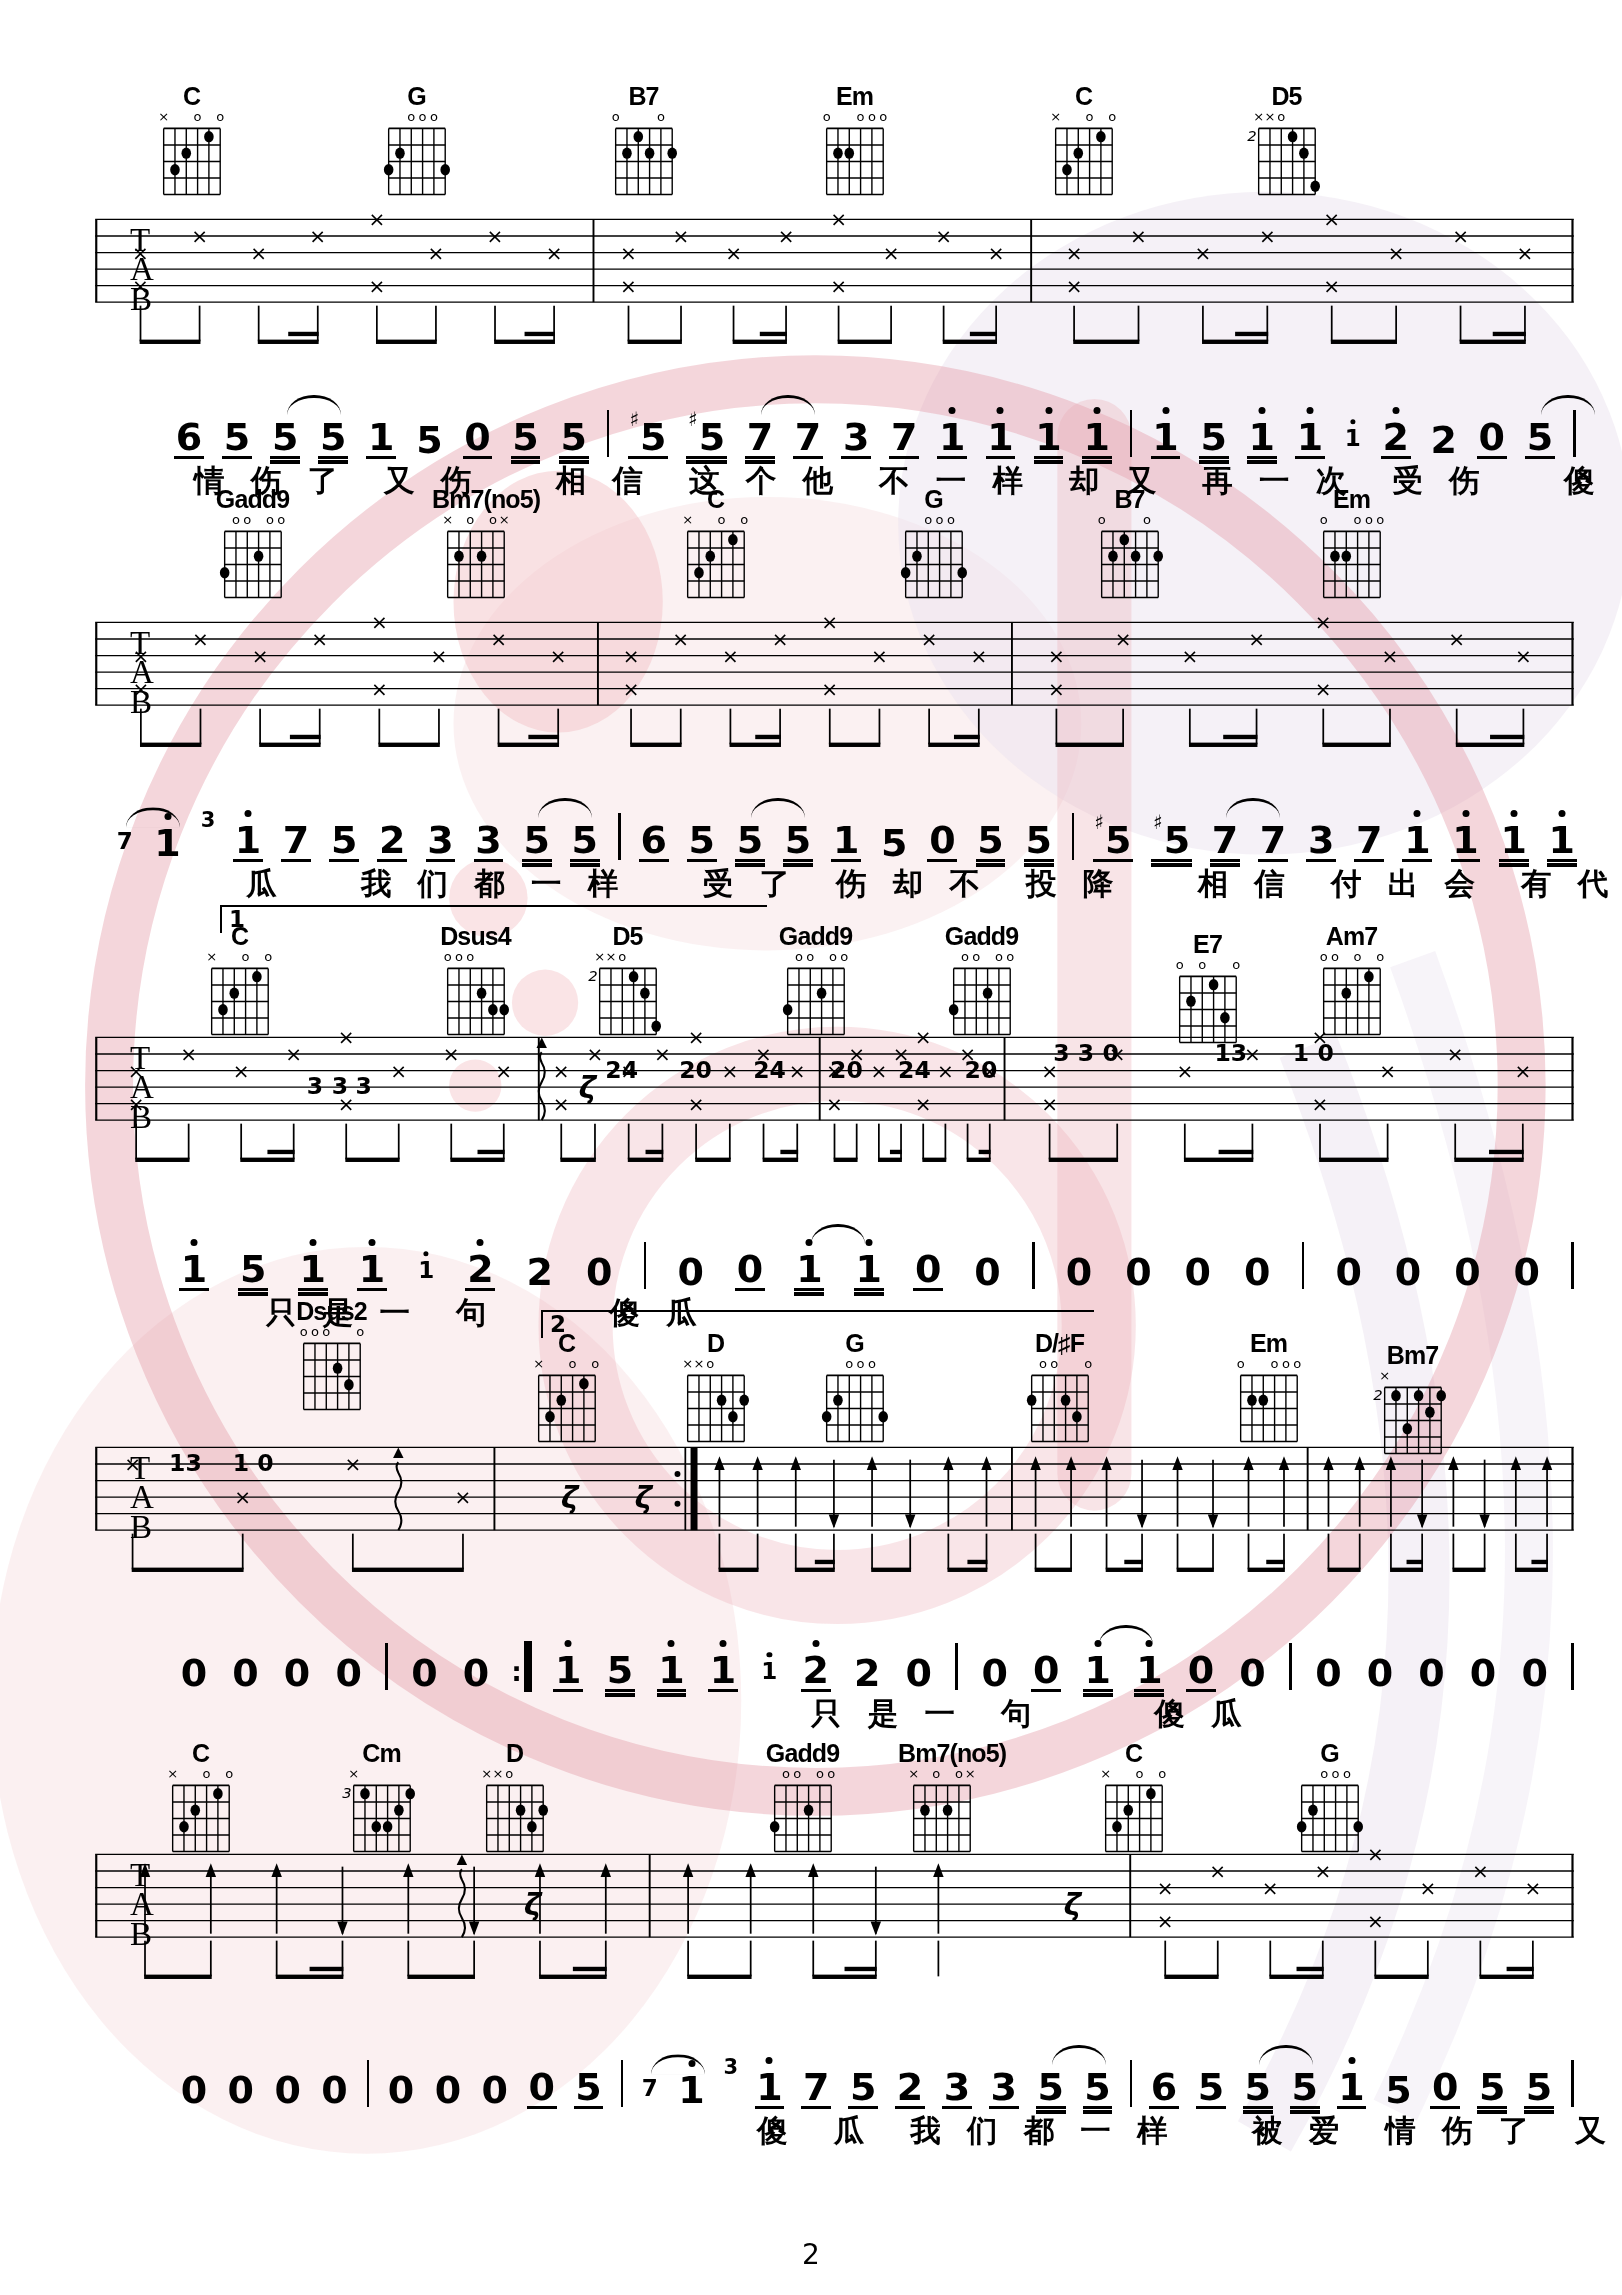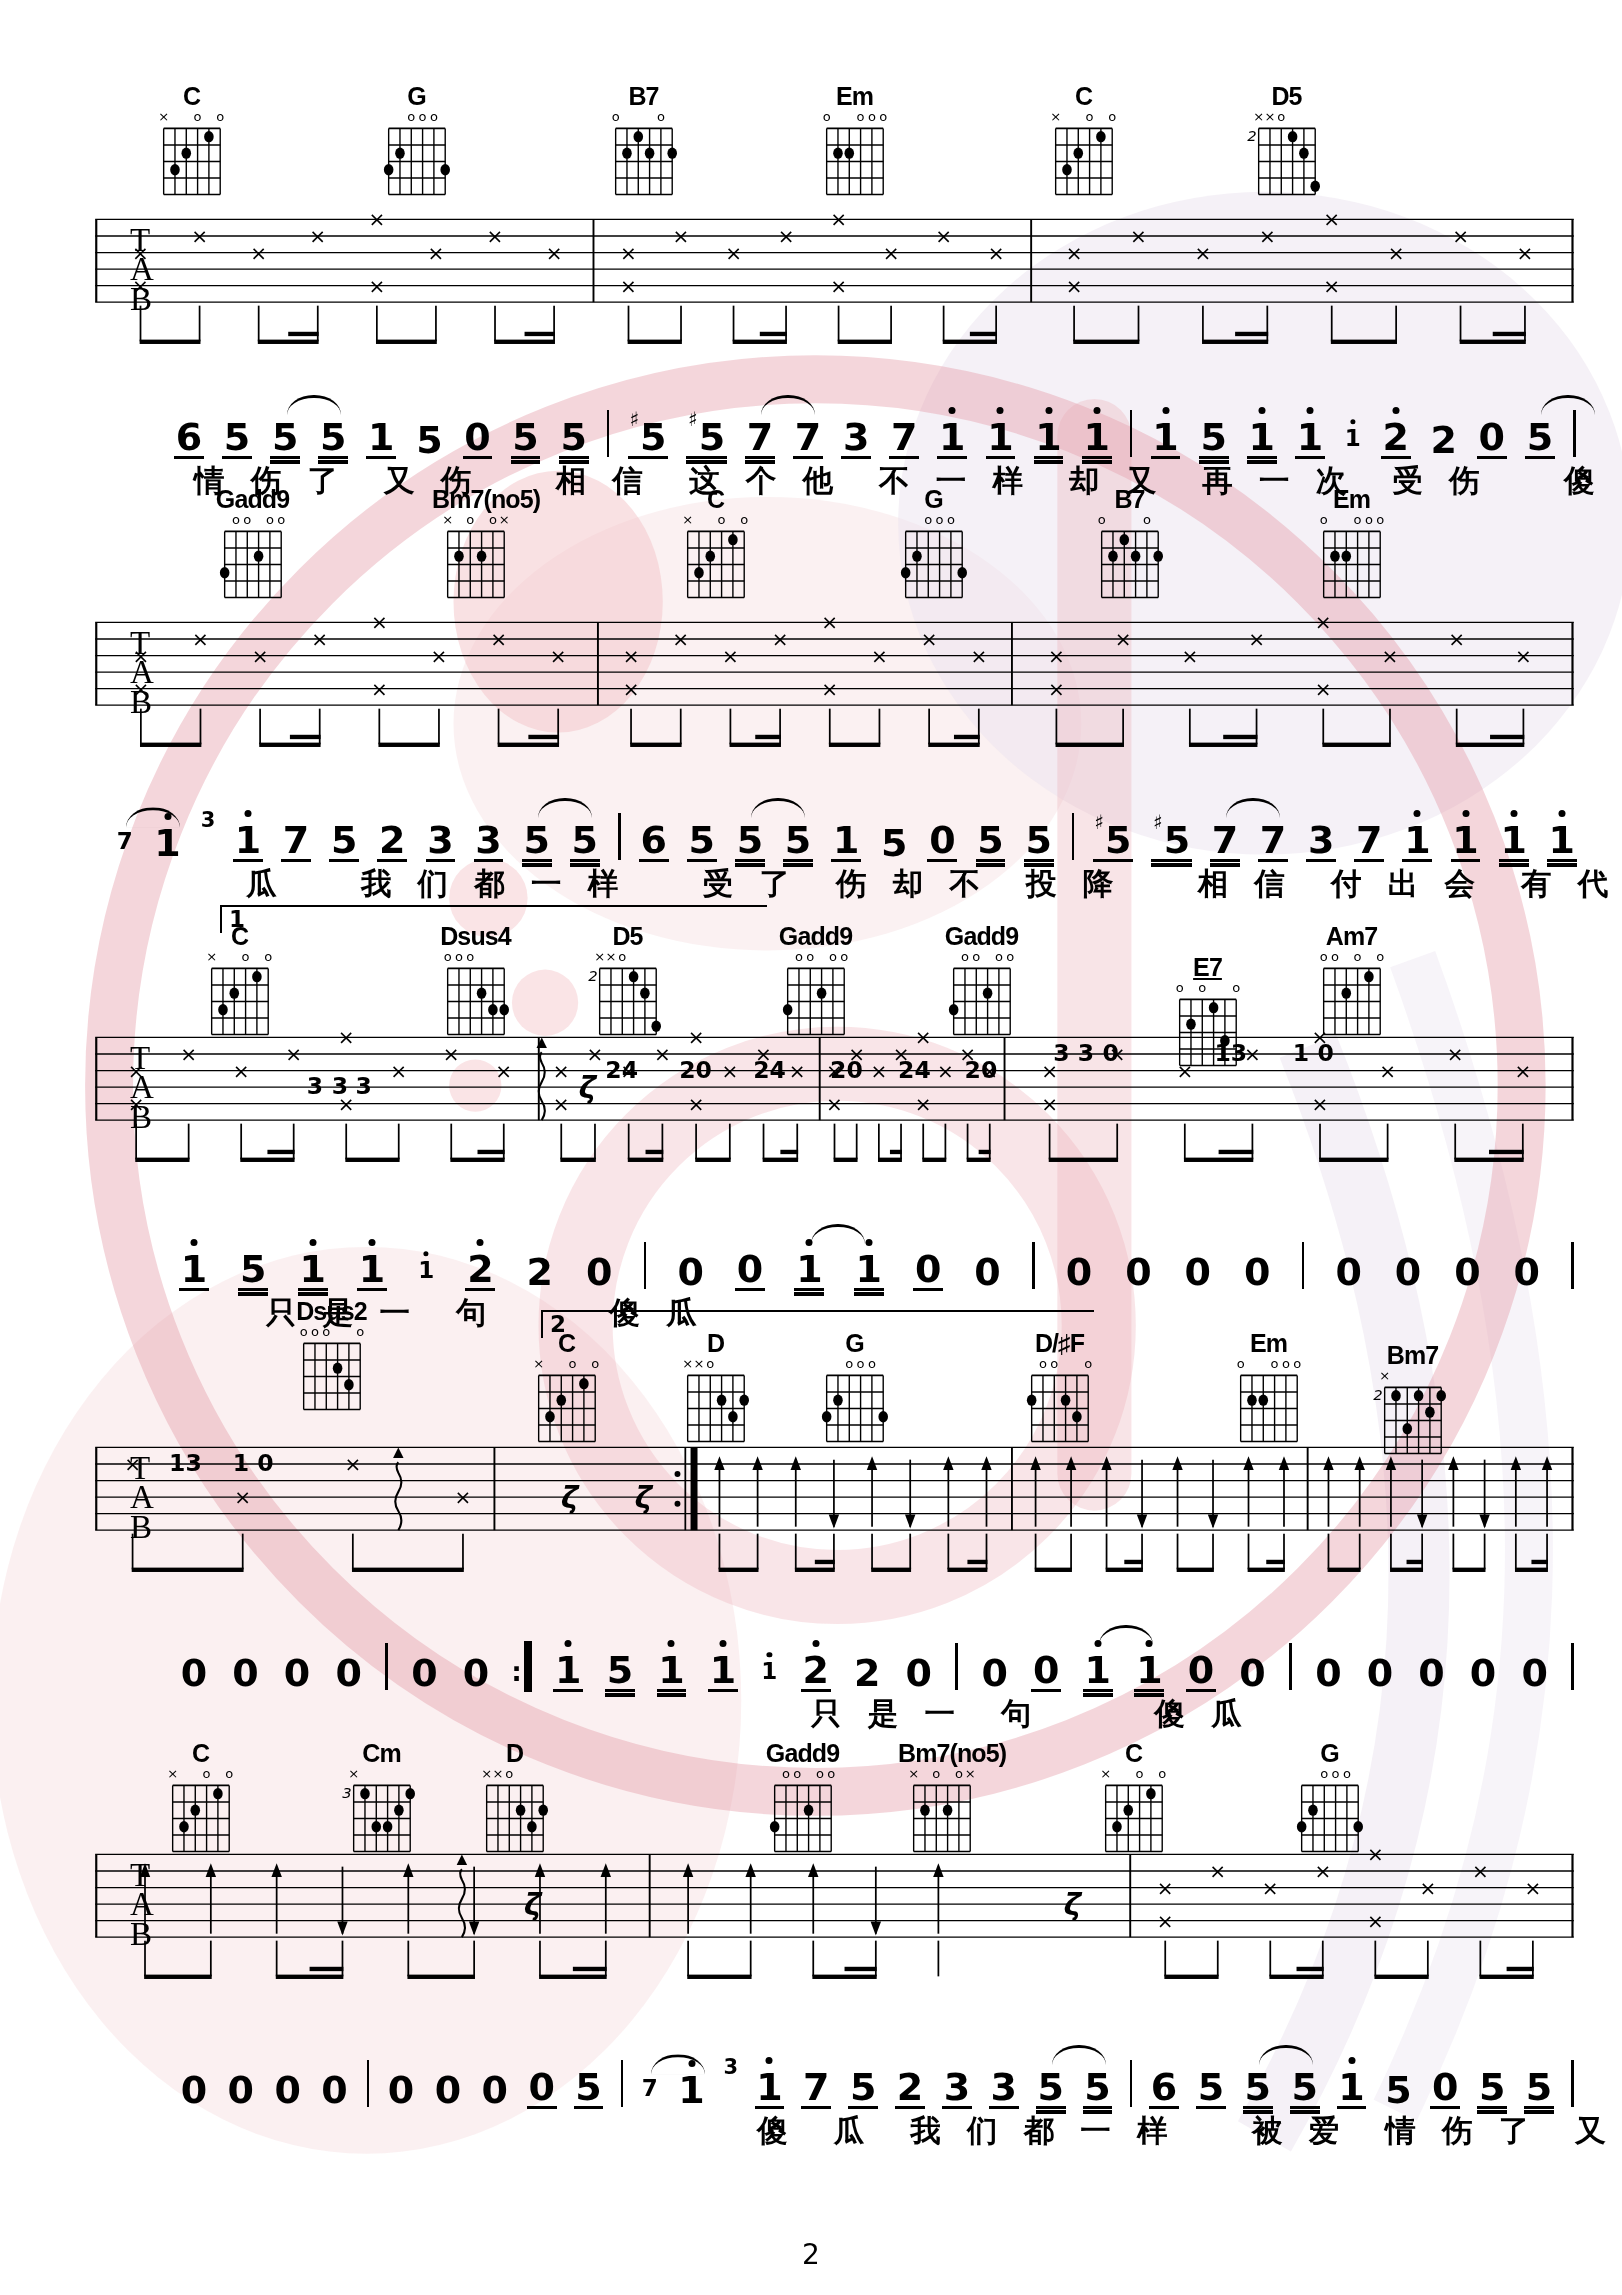--- a/index.html
+++ b/index.html
@@ -624,21 +624,21 @@
             <line x1="18" y1="60" x2="83" y2="60" stroke="#000000" stroke-width="1.6"></line>
             <line x1="18" y1="79" x2="83" y2="79" stroke="#000000" stroke-width="1.6"></line>
             <line x1="18" y1="98" x2="83" y2="98" stroke="#000000" stroke-width="1.6"></line>
             <text x="31" y="14" text-anchor="middle" font-size="15" fill="#000000">o</text>
             <text x="44" y="14" text-anchor="middle" font-size="15" fill="#000000">o</text>
             <text x="70" y="14" text-anchor="middle" font-size="15" fill="#000000">o</text>
             <text x="83" y="14" text-anchor="middle" font-size="15" fill="#000000">o</text>
             <ellipse cx="18" cy="69.5" rx="5.5" ry="6.5" fill="#000000"></ellipse>
             <ellipse cx="57" cy="50.5" rx="5.5" ry="6.5" fill="#000000"></ellipse>
           </svg></div>
-        <div class="chord" style="left: 1164px; top: 954px; text-decoration: underline;"><div class="cname">E7</div><svg width="87" height="91" viewBox="0 0 100 104">
+        <div class="chord" style="left: 1164px; top: 931px;"><div class="cname">E7</div><svg width="87" height="91" viewBox="0 0 100 104">
             <line x1="18" y1="22" x2="18" y2="98" stroke="#000000" stroke-width="1.6"></line>
             <line x1="31" y1="22" x2="31" y2="98" stroke="#000000" stroke-width="1.6"></line>
             <line x1="44" y1="22" x2="44" y2="98" stroke="#000000" stroke-width="1.6"></line>
             <line x1="57" y1="22" x2="57" y2="98" stroke="#000000" stroke-width="1.6"></line>
             <line x1="70" y1="22" x2="70" y2="98" stroke="#000000" stroke-width="1.6"></line>
             <line x1="83" y1="22" x2="83" y2="98" stroke="#000000" stroke-width="1.6"></line>
             <line x1="18" y1="22" x2="83" y2="22" stroke="#000000" stroke-width="2.2"></line>
             <line x1="18" y1="41" x2="83" y2="41" stroke="#000000" stroke-width="1.6"></line>
             <line x1="18" y1="60" x2="83" y2="60" stroke="#000000" stroke-width="1.6"></line>
             <line x1="18" y1="79" x2="83" y2="79" stroke="#000000" stroke-width="1.6"></line>

